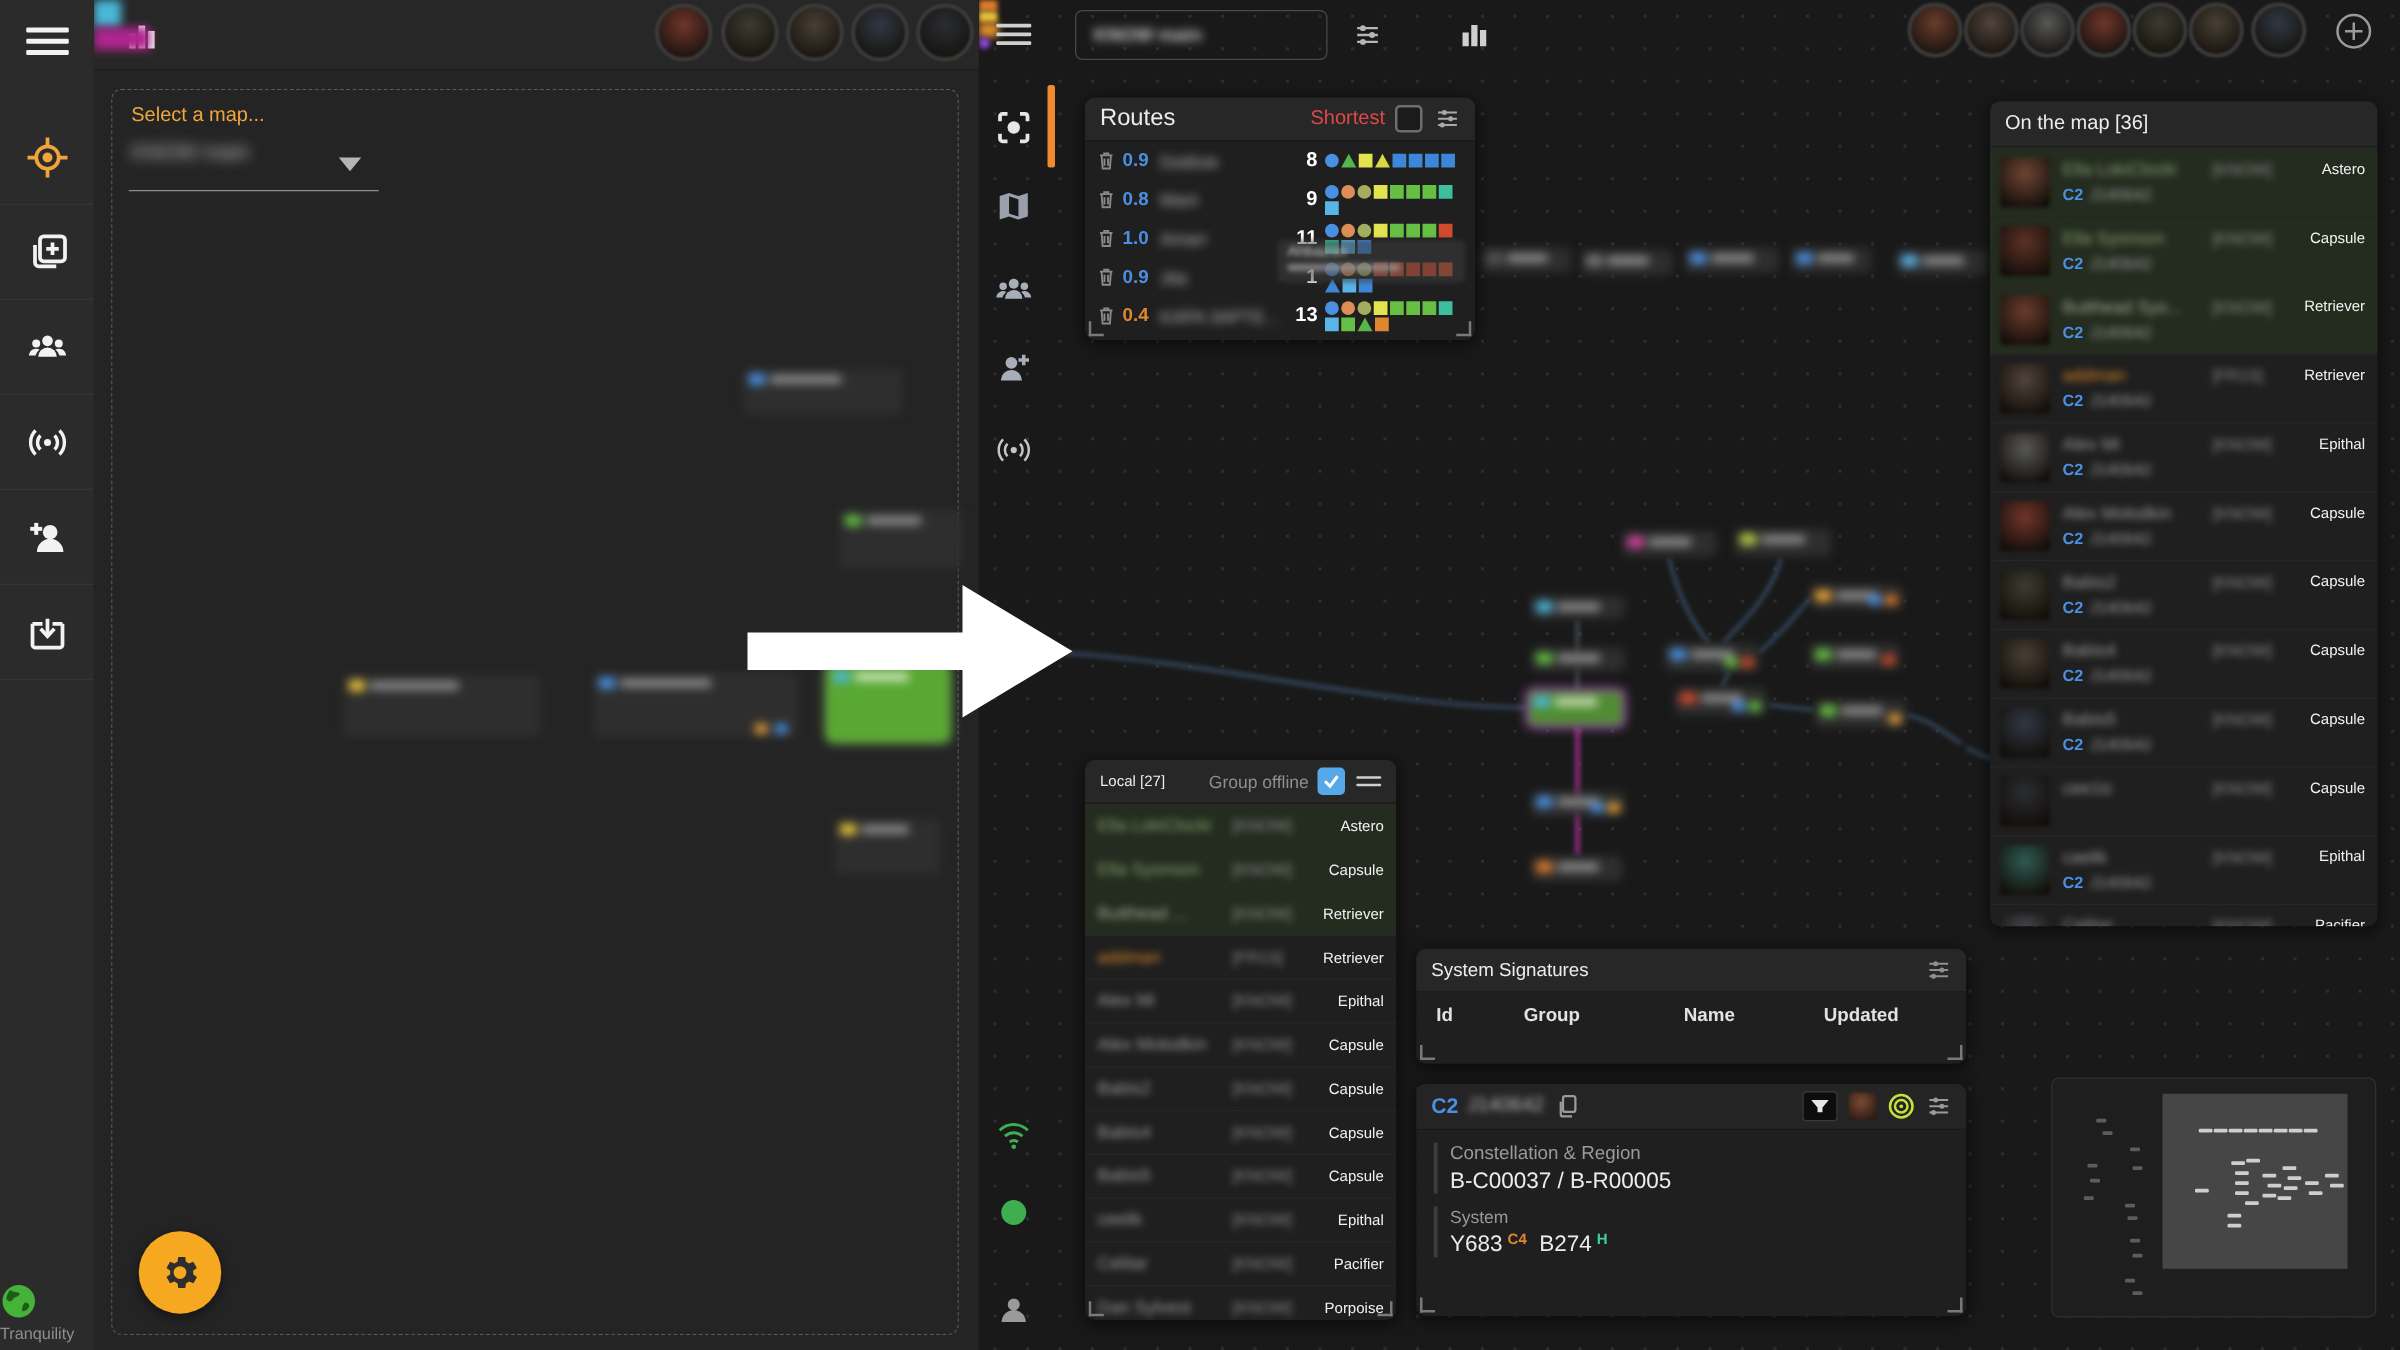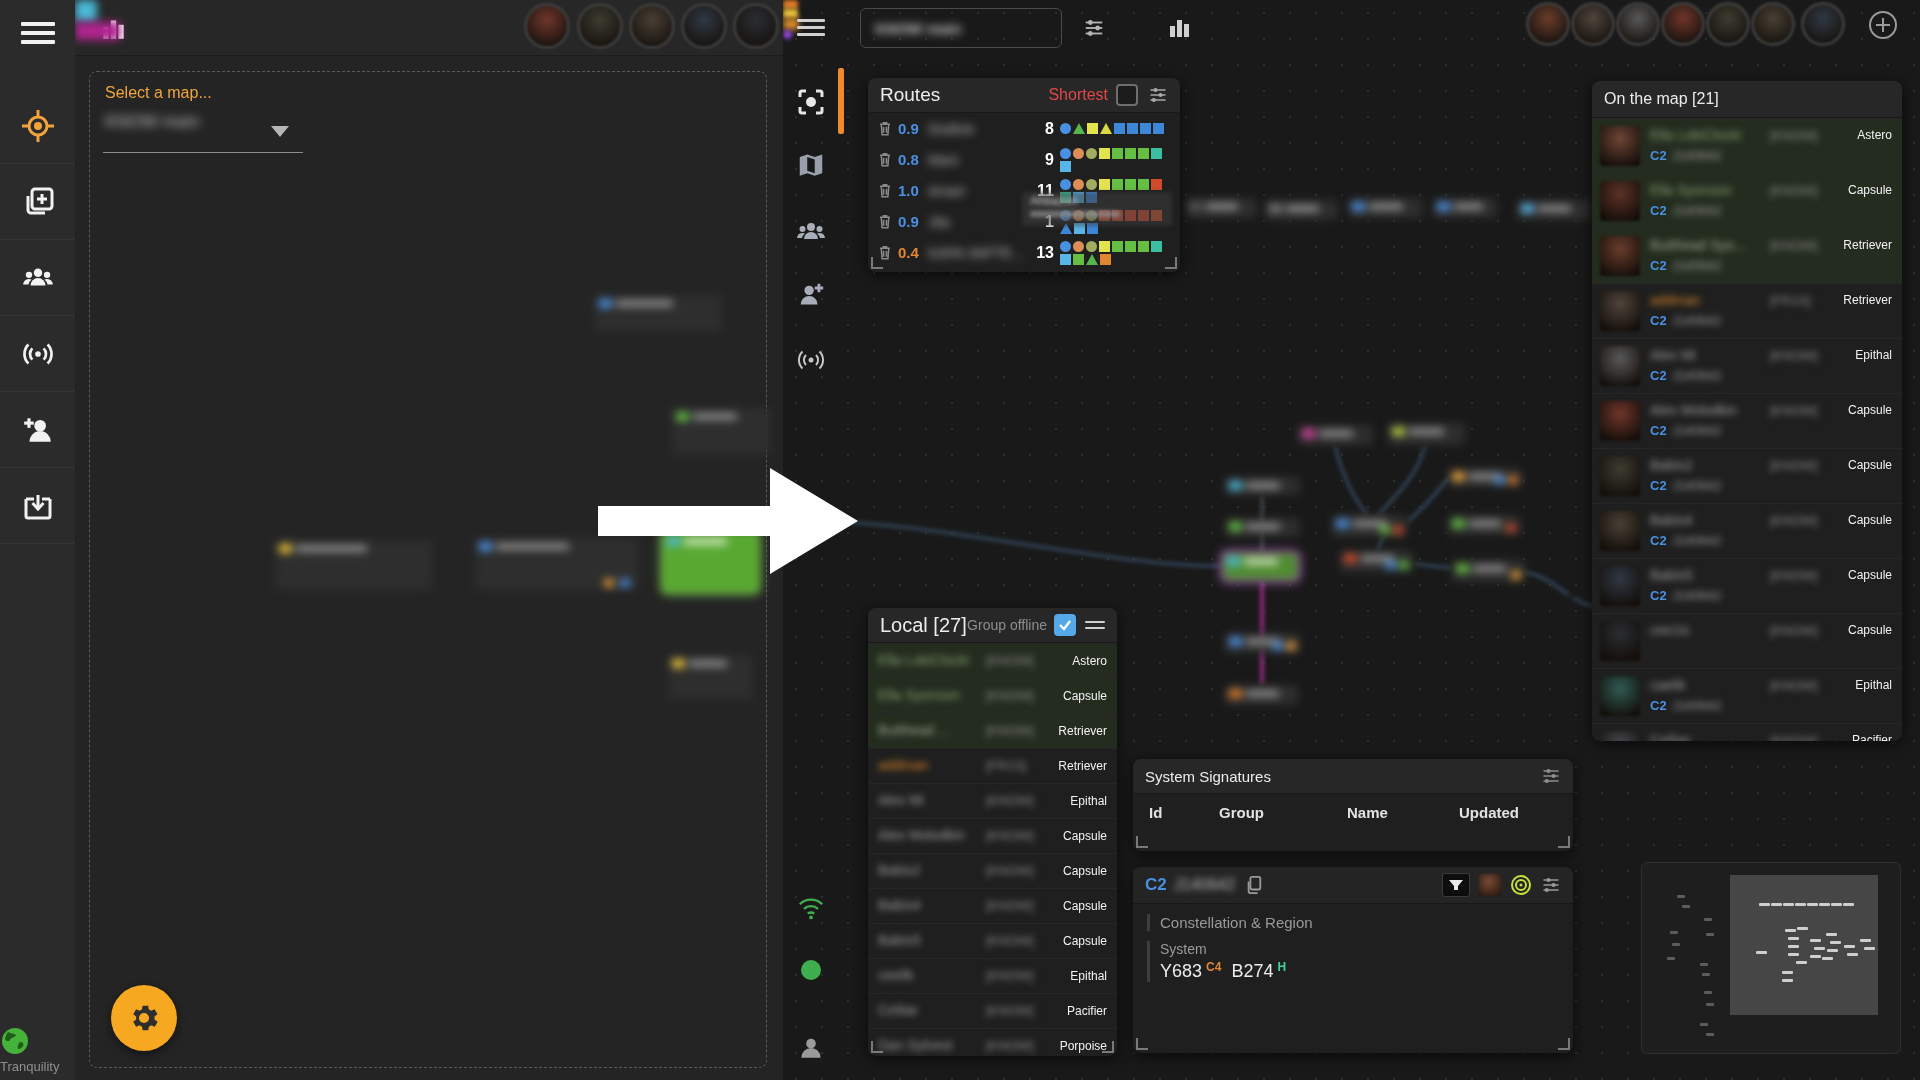--- a/index.html
+++ b/index.html
@@ -458,21 +458,21 @@
     <div class="rz rz-r"></div>
   </div>
 
   <div id="tip">
     <div class="t1">Ahbazon</div>
     <div class="t2"></div>
   </div>
 
   <div id="local-panel" class="panel">
     <div class="phead">
-      <span class="ptitle" style="font-size:20px;">Local [27]</span>
+      <span class="ptitle" style="font-size:12px;">Local [27]</span>
       <span style="margin-left:auto;color:#8f8f8f;font-size:14px;margin-right:7px;">Group offline</span>
       <span class="cbx" style="background:#55a9e8;border-color:#55a9e8;position:relative;">
         <svg width="14" height="14" viewBox="0 0 14 14" style="position:absolute;left:2px;top:2px;">
             <polyline points="2,7 6,11 12,3" fill="none" stroke="#fff" stroke-width="2.4"></polyline>
           </svg>
       </span>
       <span style="margin-left:9px;cursor:pointer;">
         <div class="burger" style="width:20px;">
             <i style="height:2.5px;margin:3.5px 0;background:#cfcfcf;"></i>
             <i style="height:2.5px;margin:3.5px 0;background:#cfcfcf;"></i>
@@ -540,21 +540,21 @@
           <div class="ptag blur3" style="position: absolute; left: 118px; top: 9px;">[KNOW]</div>
           <div class="ship">Porpoise</div>
         </div>
       </div>
     <div class="rz rz-l"></div>
     <div class="rz rz-r"></div>
   </div>
 
   <div id="onmap-panel" class="panel">
     <div class="phead">
-      <span class="ptitle" style="font-size:16px;">On the map [21]</span>
+      <span class="ptitle" style="font-size:16px;">On the map [36]</span>
     </div>
     <div id="onmap-rows">
         <div class="list-row hl">
           <div class="port" style="background: radial-gradient(circle at 50% 32%, rgb(110, 68, 52), rgb(18, 13, 9) 88%);"></div>
           <div class="pname blur3" style="position: absolute; left: 58px; top: 8px; color: rgb(131, 160, 112);">Ella LokiClocki</div>
           <div class="ptag blur3" style="position: absolute; left: 178px; top: 9px;">[KNOW]</div>
           <div class="sysline"><b>C2</b><span class="blur3" style="color: rgb(154, 154, 154);">J140642</span></div>
           <div class="ship">Astero</div>
         </div>
         <div class="list-row hl">
@@ -694,20 +694,21 @@
               </g>
               <circle cx="9" cy="6" r="2.4" fill="#9a9a9a"></circle>
               <circle cx="15" cy="12" r="2.4" fill="#9a9a9a"></circle>
               <circle cx="7" cy="18" r="2.4" fill="#9a9a9a"></circle>
             </svg>
         </span>
       </span>
     </div>
     <div class="sec">
       <div class="lab">Constellation &amp; Region</div>
+      <div class="val">B-C00037 / B-R00005</div>
     </div>
     <div class="sec">
       <div class="lab" style="font-size:14px;">System</div>
       <div style="margin-top:3px;">
         <span class="static-code">Y683</span><span class="static-type" style="color:#e0862f;">C4</span><span class="static-code">B274</span><span class="static-type" style="color:#3fd0a0;">H</span>
       </div>
     </div>
     <div class="rz rz-l"></div>
     <div class="rz rz-r"></div>
   </div>

